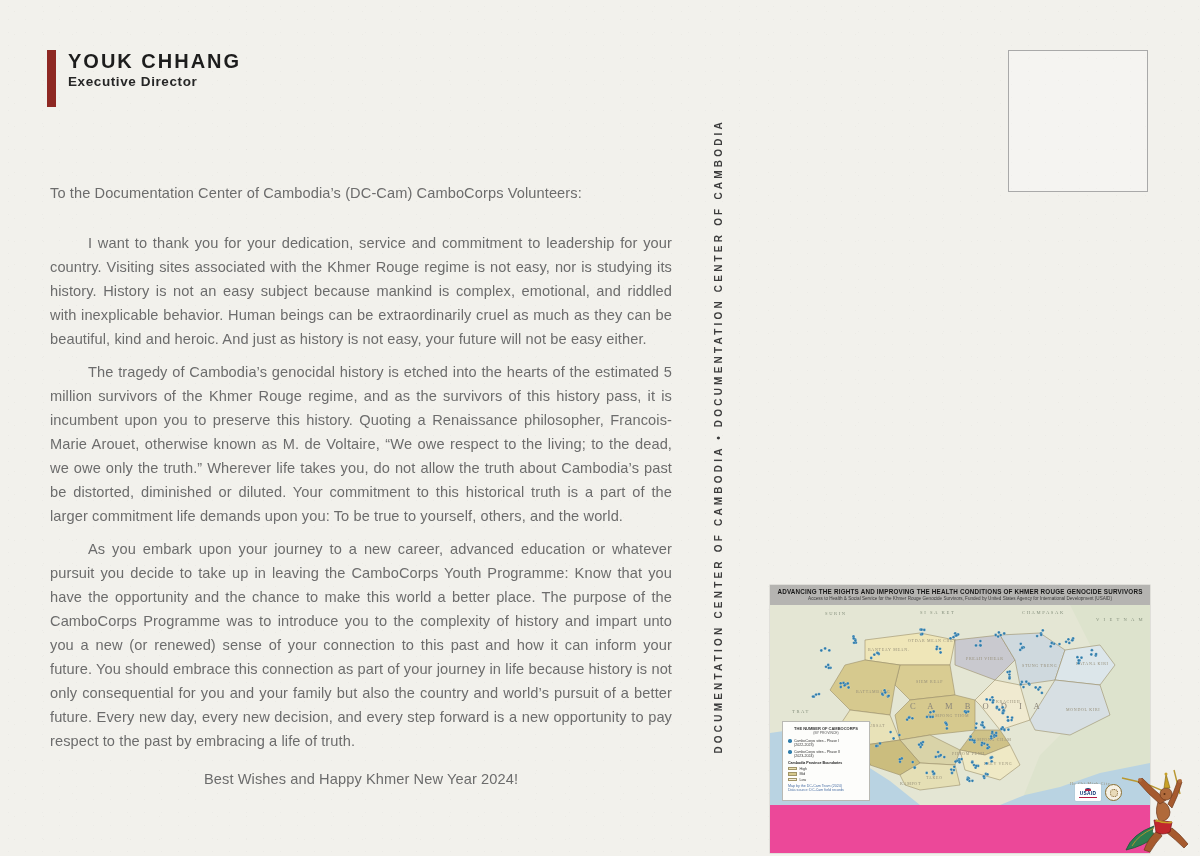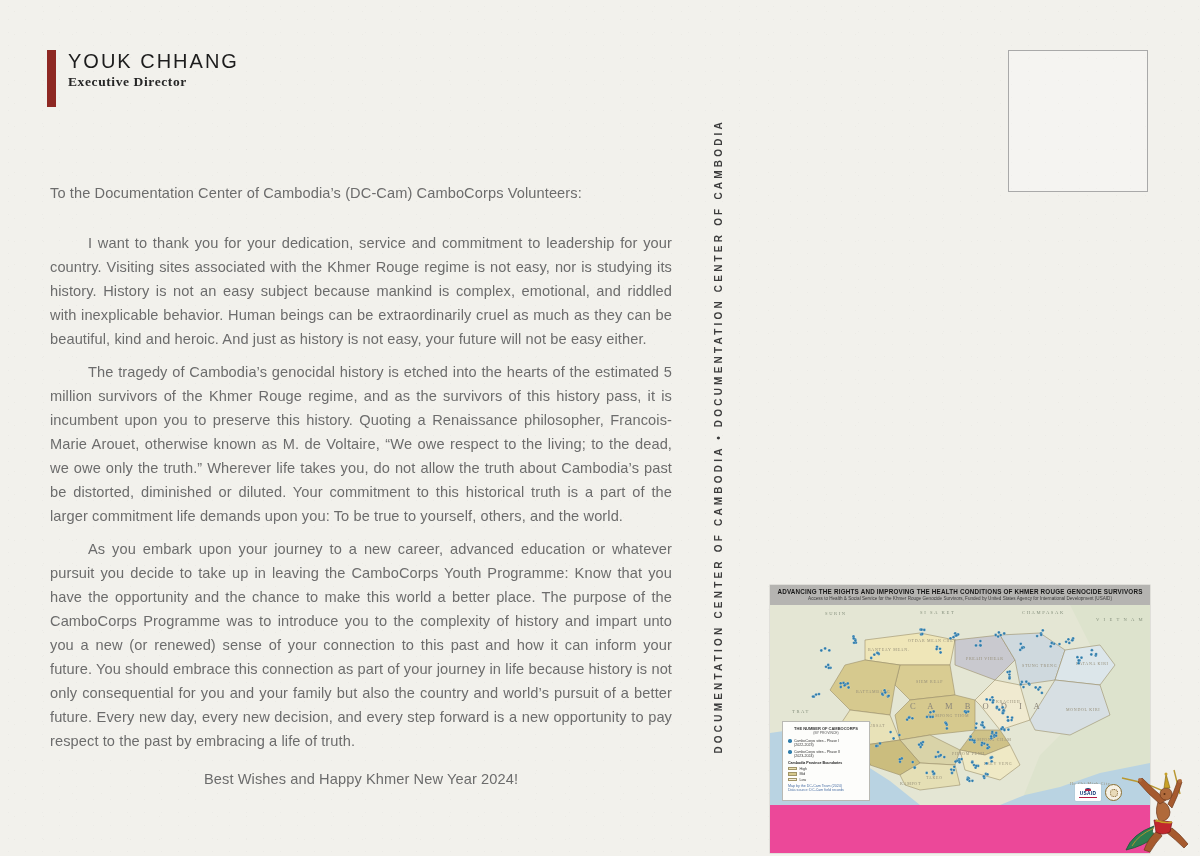--- a/index.html
+++ b/index.html
@@ -13,22 +13,22 @@
     background-image:
       radial-gradient(rgba(120,110,90,0.05) 0.6px, transparent 0.7px),
       radial-gradient(rgba(60,60,60,0.03) 0.5px, transparent 0.6px);
     background-size:29px 23px, 17px 13px;
     color:#2a2a2a;
   }
 
   
   .sender{ position:absolute; left:47px; top:50px; display:flex; }
   .red-bar{ width:9px; height:57px; background:#8e2823; margin-right:12px; }
-  .sender-name{ font-size:20px; font-weight:normal; letter-spacing:2px; color:#1d1d1d; line-height:1.1;text-align:center; }
-  .sender-title, .sender-org{ font-size:13.5px; letter-spacing:0.6px; color:#262626; line-height:1.45; font-weight:600;font-family:Liberation Serif, serif; }
+  .sender-name{ font-size:20px; font-weight:bold; letter-spacing:2px; color:#1d1d1d; line-height:1.1;text-align:center; }
+  .sender-title, .sender-org{ font-size:13.5px; letter-spacing:0.6px; color:#262626; line-height:1.45; font-weight:600; }
 
   
   .letter{
     position:absolute; left:50px; top:181px; width:622px;
     font-size:14.6px; line-height:24px; color:#6c6c6c;
     letter-spacing:0.1px;
   }
   .letter .dateline{ margin-bottom:13px; }
   .letter .salutation{ margin-bottom:26px; }
   .letter p{ text-align:justify; text-indent:38px; margin-bottom:9px; }

